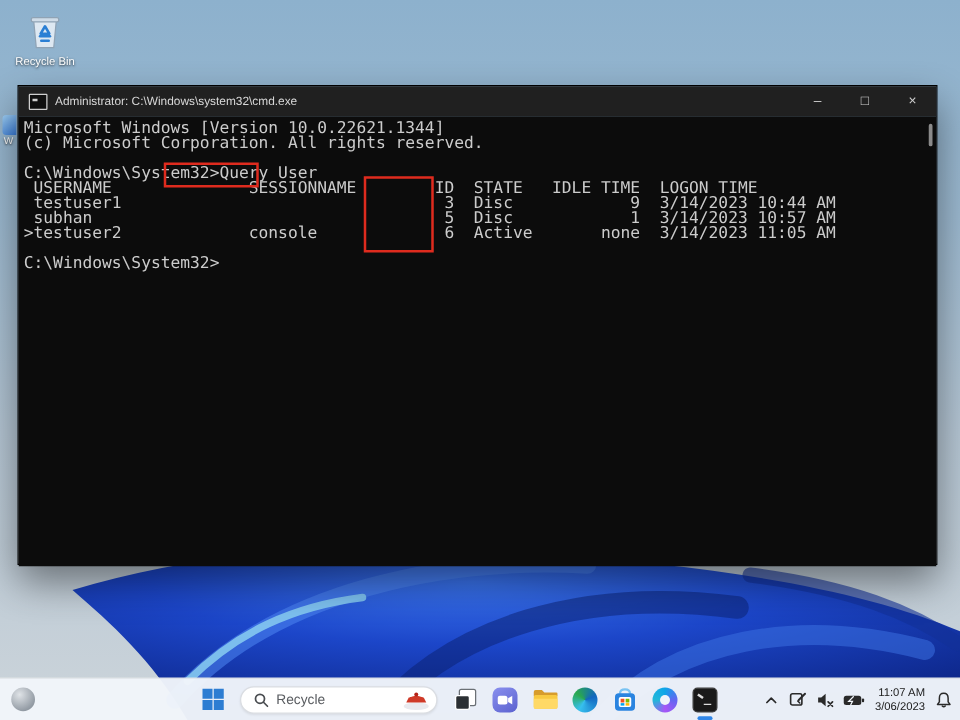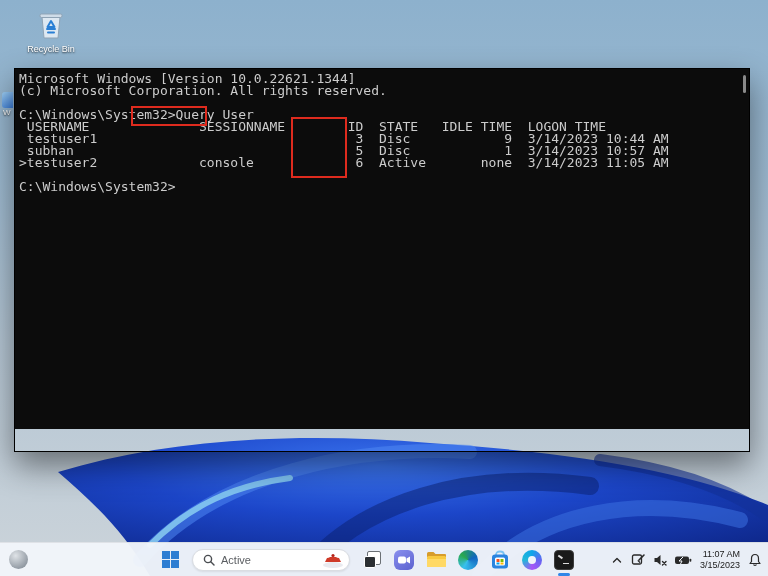--- a/index.html
+++ b/index.html
@@ -2,21 +2,21 @@
 <html><head>
 <meta charset="utf-8">
 <style>
   html,body{margin:0;padding:0;background:#444;}
   #screen{position:relative;width:768px;height:576px;overflow:hidden;
     font-family:"Liberation Sans",sans-serif;
     background:linear-gradient(180deg,#8db1cd 0%,#9cb9d0 30%,#b5c6d4 60%,#ccd4da 100%);}
   svg{display:block;}
 
   
-  .desktop-icon{position:absolute;left:23px;top:8px;width:56px;text-align:center;}
+  .desktop-icon{position:absolute;left:8px;top:8px;width:56px;text-align:center;}
   .desktop-icon .label{margin-top:2px;font-size:9px;color:#fff;text-shadow:0 1px 2px rgba(0,0,0,.8);}
   .partial-icon{position:absolute;left:0;top:92px;width:13px;height:34px;overflow:hidden;}
   .partial-icon .pi-img{width:16px;height:16px;margin-left:2px;border-radius:3px;
     background:linear-gradient(145deg,#9fd0f5,#2b6fd3);}
   .partial-icon .pi-label{font-size:8px;color:#fff;text-shadow:0 1px 2px rgba(0,0,0,.8);margin-left:3px;}
 
   
   .cmd-window{position:absolute;left:14px;top:68px;width:736px;height:384px;
     box-shadow:0 14px 30px rgba(0,0,0,.45);border:1px solid #000;box-sizing:border-box;}
   .titlebar{height:24px;background:#202020;display:flex;align-items:center;}
@@ -108,20 +108,29 @@
     </div>
     <div class="label">Recycle Bin</div>
   </div>
 
   <div class="partial-icon">
     <div class="pi-img"></div>
     <div class="pi-label">W</div>
   </div>
 
   <div class="cmd-window">
+    <div class="titlebar">
+      <div class="titlebar-icon"></div>
+      <div class="titlebar-title">Administrator: C:\Windows\system32\cmd.exe</div>
+      <div class="win-controls">
+        <div class="win-btn">–</div>
+        <div class="win-btn">□</div>
+        <div class="win-btn">×</div>
+      </div>
+    </div>
     <div class="terminal">
       <pre>Microsoft Windows [Version 10.0.22621.1344]
 (c) Microsoft Corporation. All rights reserved.
 
 C:\Windows\System32&gt;Query User
  USERNAME              SESSIONNAME        ID  STATE   IDLE TIME  LOGON TIME
  testuser1                                 3  Disc            9  3/14/2023 10:44 AM
  subhan                                    5  Disc            1  3/14/2023 10:57 AM
 &gt;testuser2             console             6  Active       none  3/14/2023 11:05 AM
 
@@ -145,21 +154,21 @@
           <span></span>
           <span></span>
         </div>
     </div>
 
     <div class="search-pill">
       <svg width="12" height="12" viewBox="0 0 12 12">
         <circle cx="5" cy="5" r="3.6" fill="none" stroke="#4a4d51" stroke-width="1.4"></circle>
         <line x1="7.8" y1="7.8" x2="11" y2="11" stroke="#4a4d51" stroke-width="1.4" stroke-linecap="round"></line>
       </svg>
-      <span class="search-text">Active</span>
+      <span class="search-text">Recycle</span>
       <svg width="24" height="18" viewBox="0 0 24 18">
         <ellipse cx="12" cy="14" rx="10" ry="3" fill="#e9eaef"></ellipse>
         <path d="M4 11 L20 11 L18 7 Q12 4 6 7 Z" fill="#cf3a28"></path>
         <path d="M6 7 Q12 4 18 7 L17.4 5.8 Q12 3 6.6 5.8 Z" fill="#fff"></path>
         <circle cx="12" cy="4.5" r="1.6" fill="#b42318"></circle>
       </svg>
     </div>
 
     <div class="tb-icon">
       <div class="taskview">
@@ -233,21 +242,21 @@
       </div>
       <div class="tray-icon">
         <svg width="18" height="12" viewBox="0 0 18 12">
           <rect x="1" y="2.5" width="14" height="7.5" rx="2" fill="#2a2a2a"></rect>
           <rect x="15.5" y="4.8" width="1.8" height="3" rx="0.8" fill="#2a2a2a"></rect>
           <path d="M9 3 L5 7 L8 7 L6.5 10" stroke="#f1f5fa" stroke-width="1" fill="none"></path>
         </svg>
       </div>
       <div class="clock">
         <div>11:07 AM</div>
-        <div>3/15/2023</div>
+        <div>3/06/2023</div>
       </div>
       <div class="tray-icon" style="margin-right:4px">
         <svg width="14" height="14" viewBox="0 0 14 14">
           <path d="M7 1.5 Q10.5 1.5 10.5 5.5 L10.5 8.5 L12 10.5 L2 10.5 L3.5 8.5 L3.5 5.5 Q3.5 1.5 7 1.5 Z" fill="none" stroke="#2a2a2a" stroke-width="1.2" stroke-linejoin="round"></path>
           <path d="M5.8 11.8 Q7 13 8.2 11.8" fill="none" stroke="#2a2a2a" stroke-width="1.2" stroke-linecap="round"></path>
         </svg>
       </div>
     </div>
   </div>
 </div>

